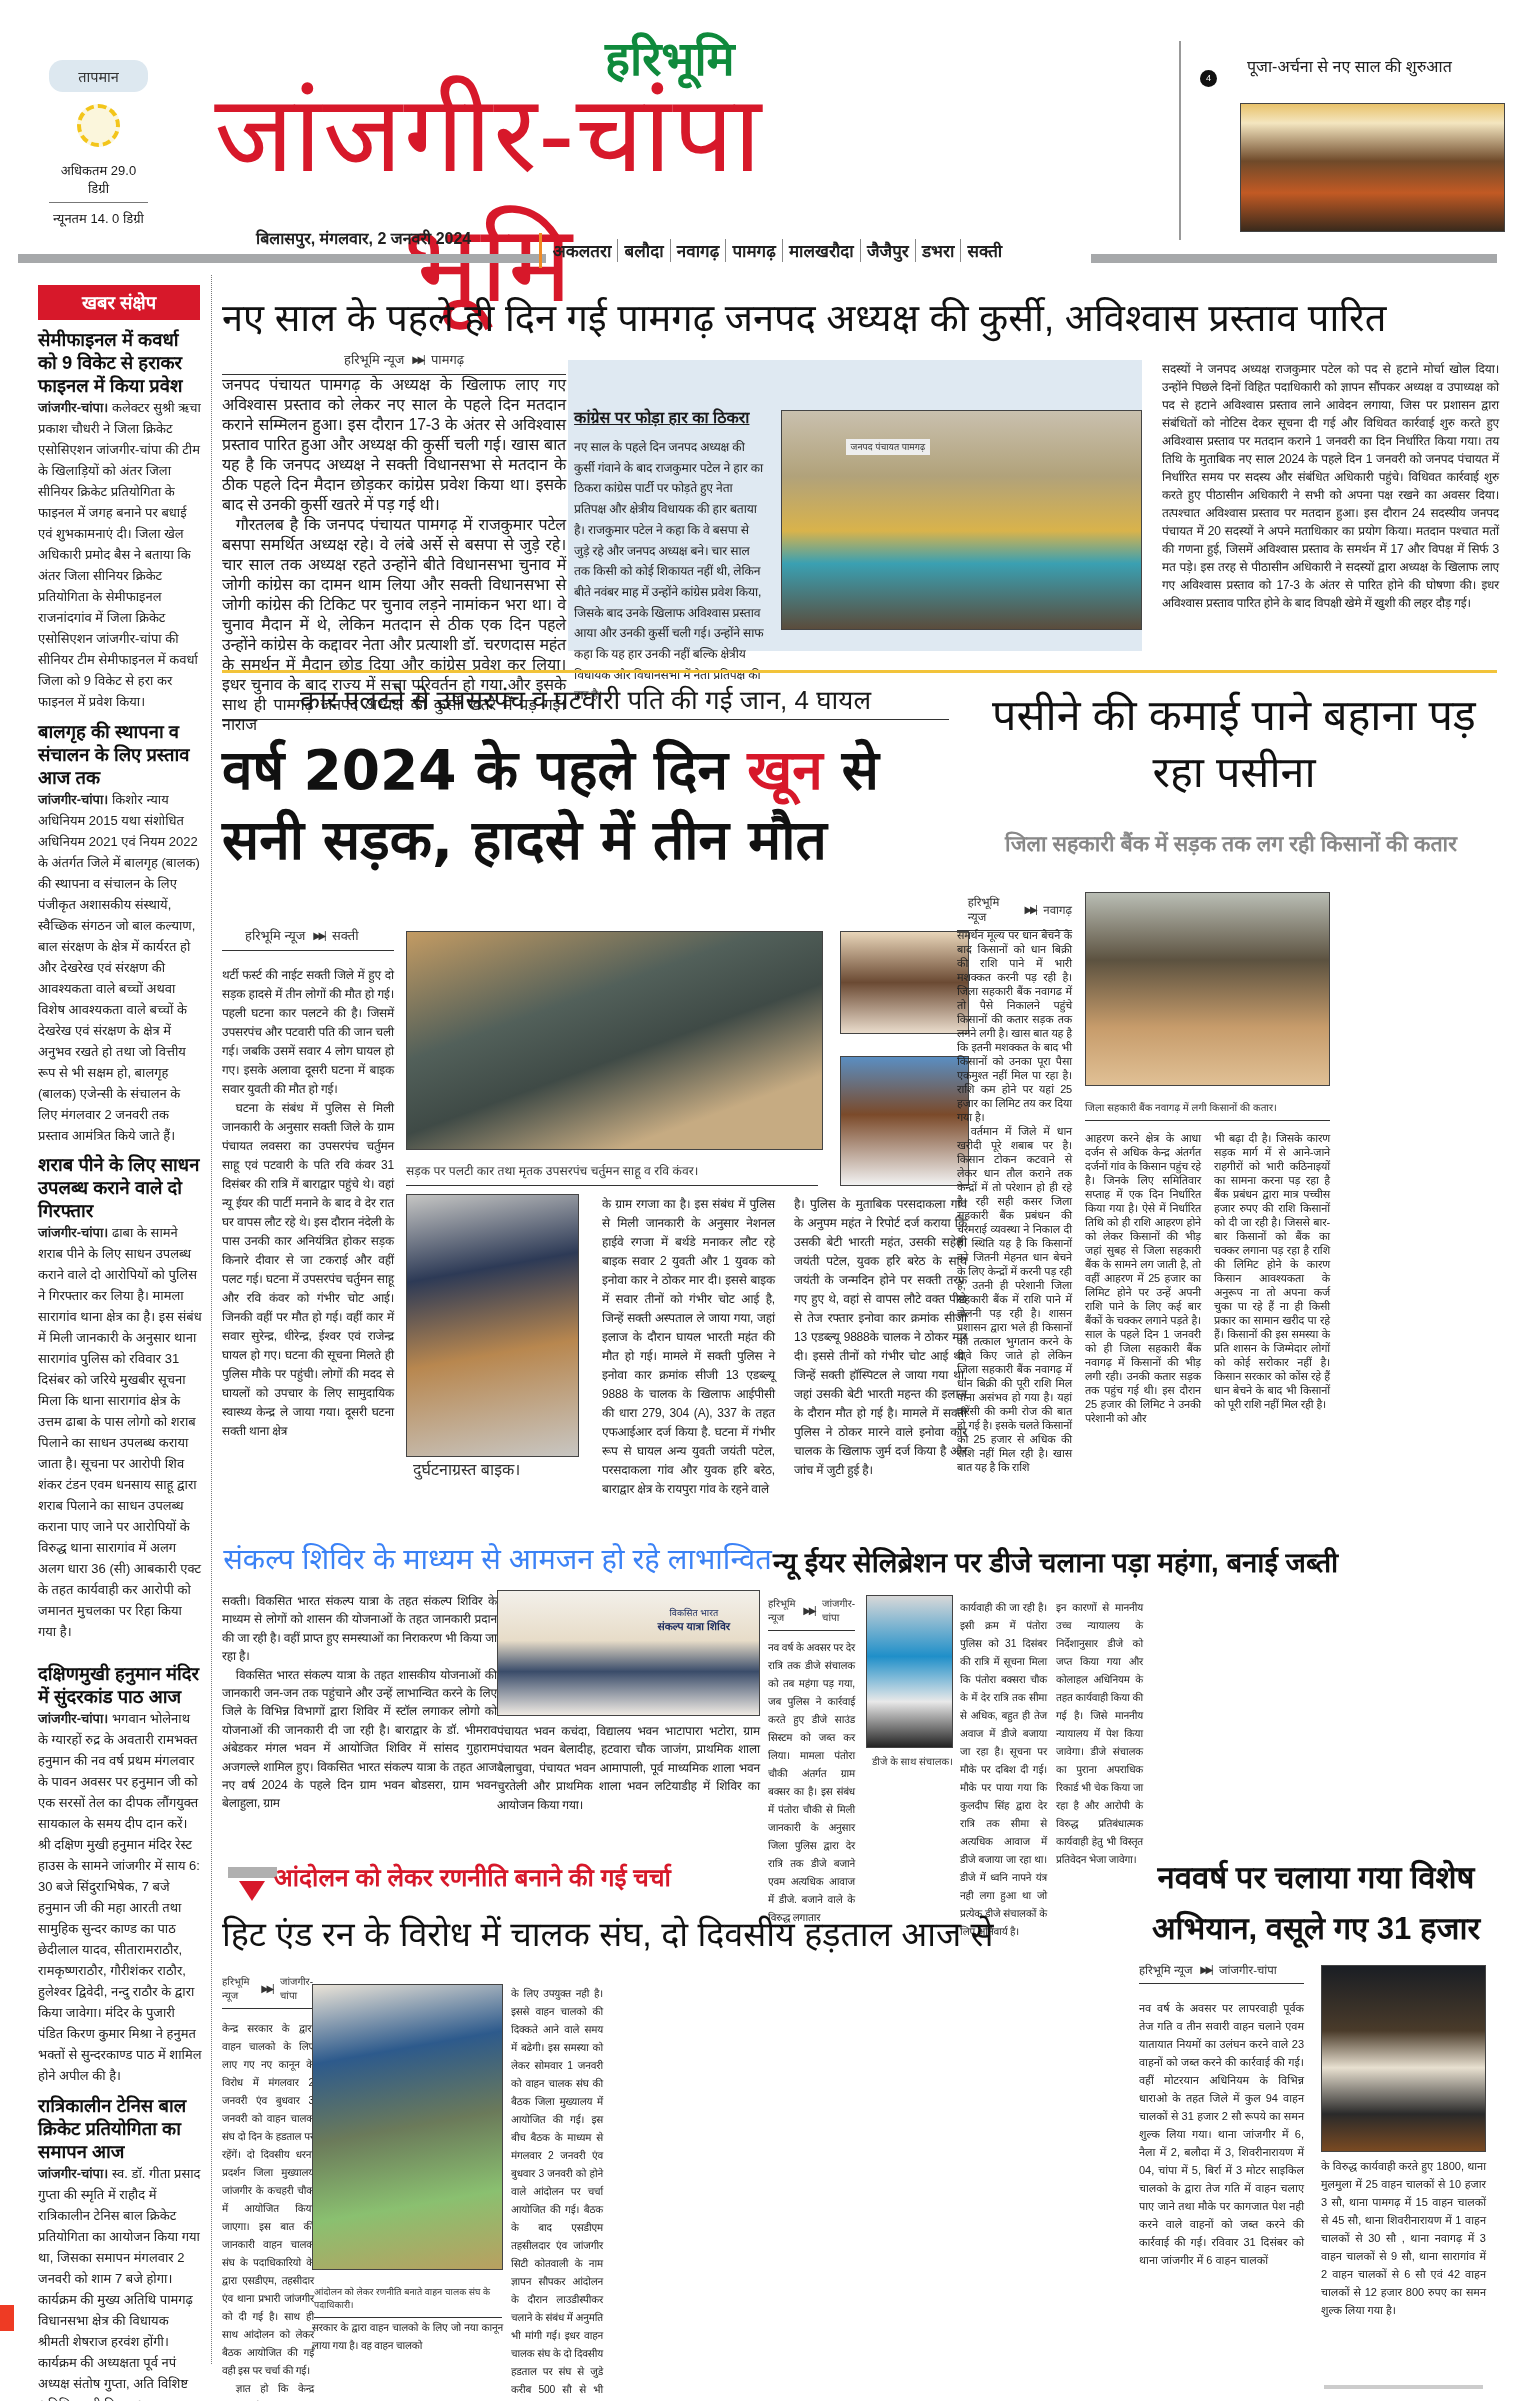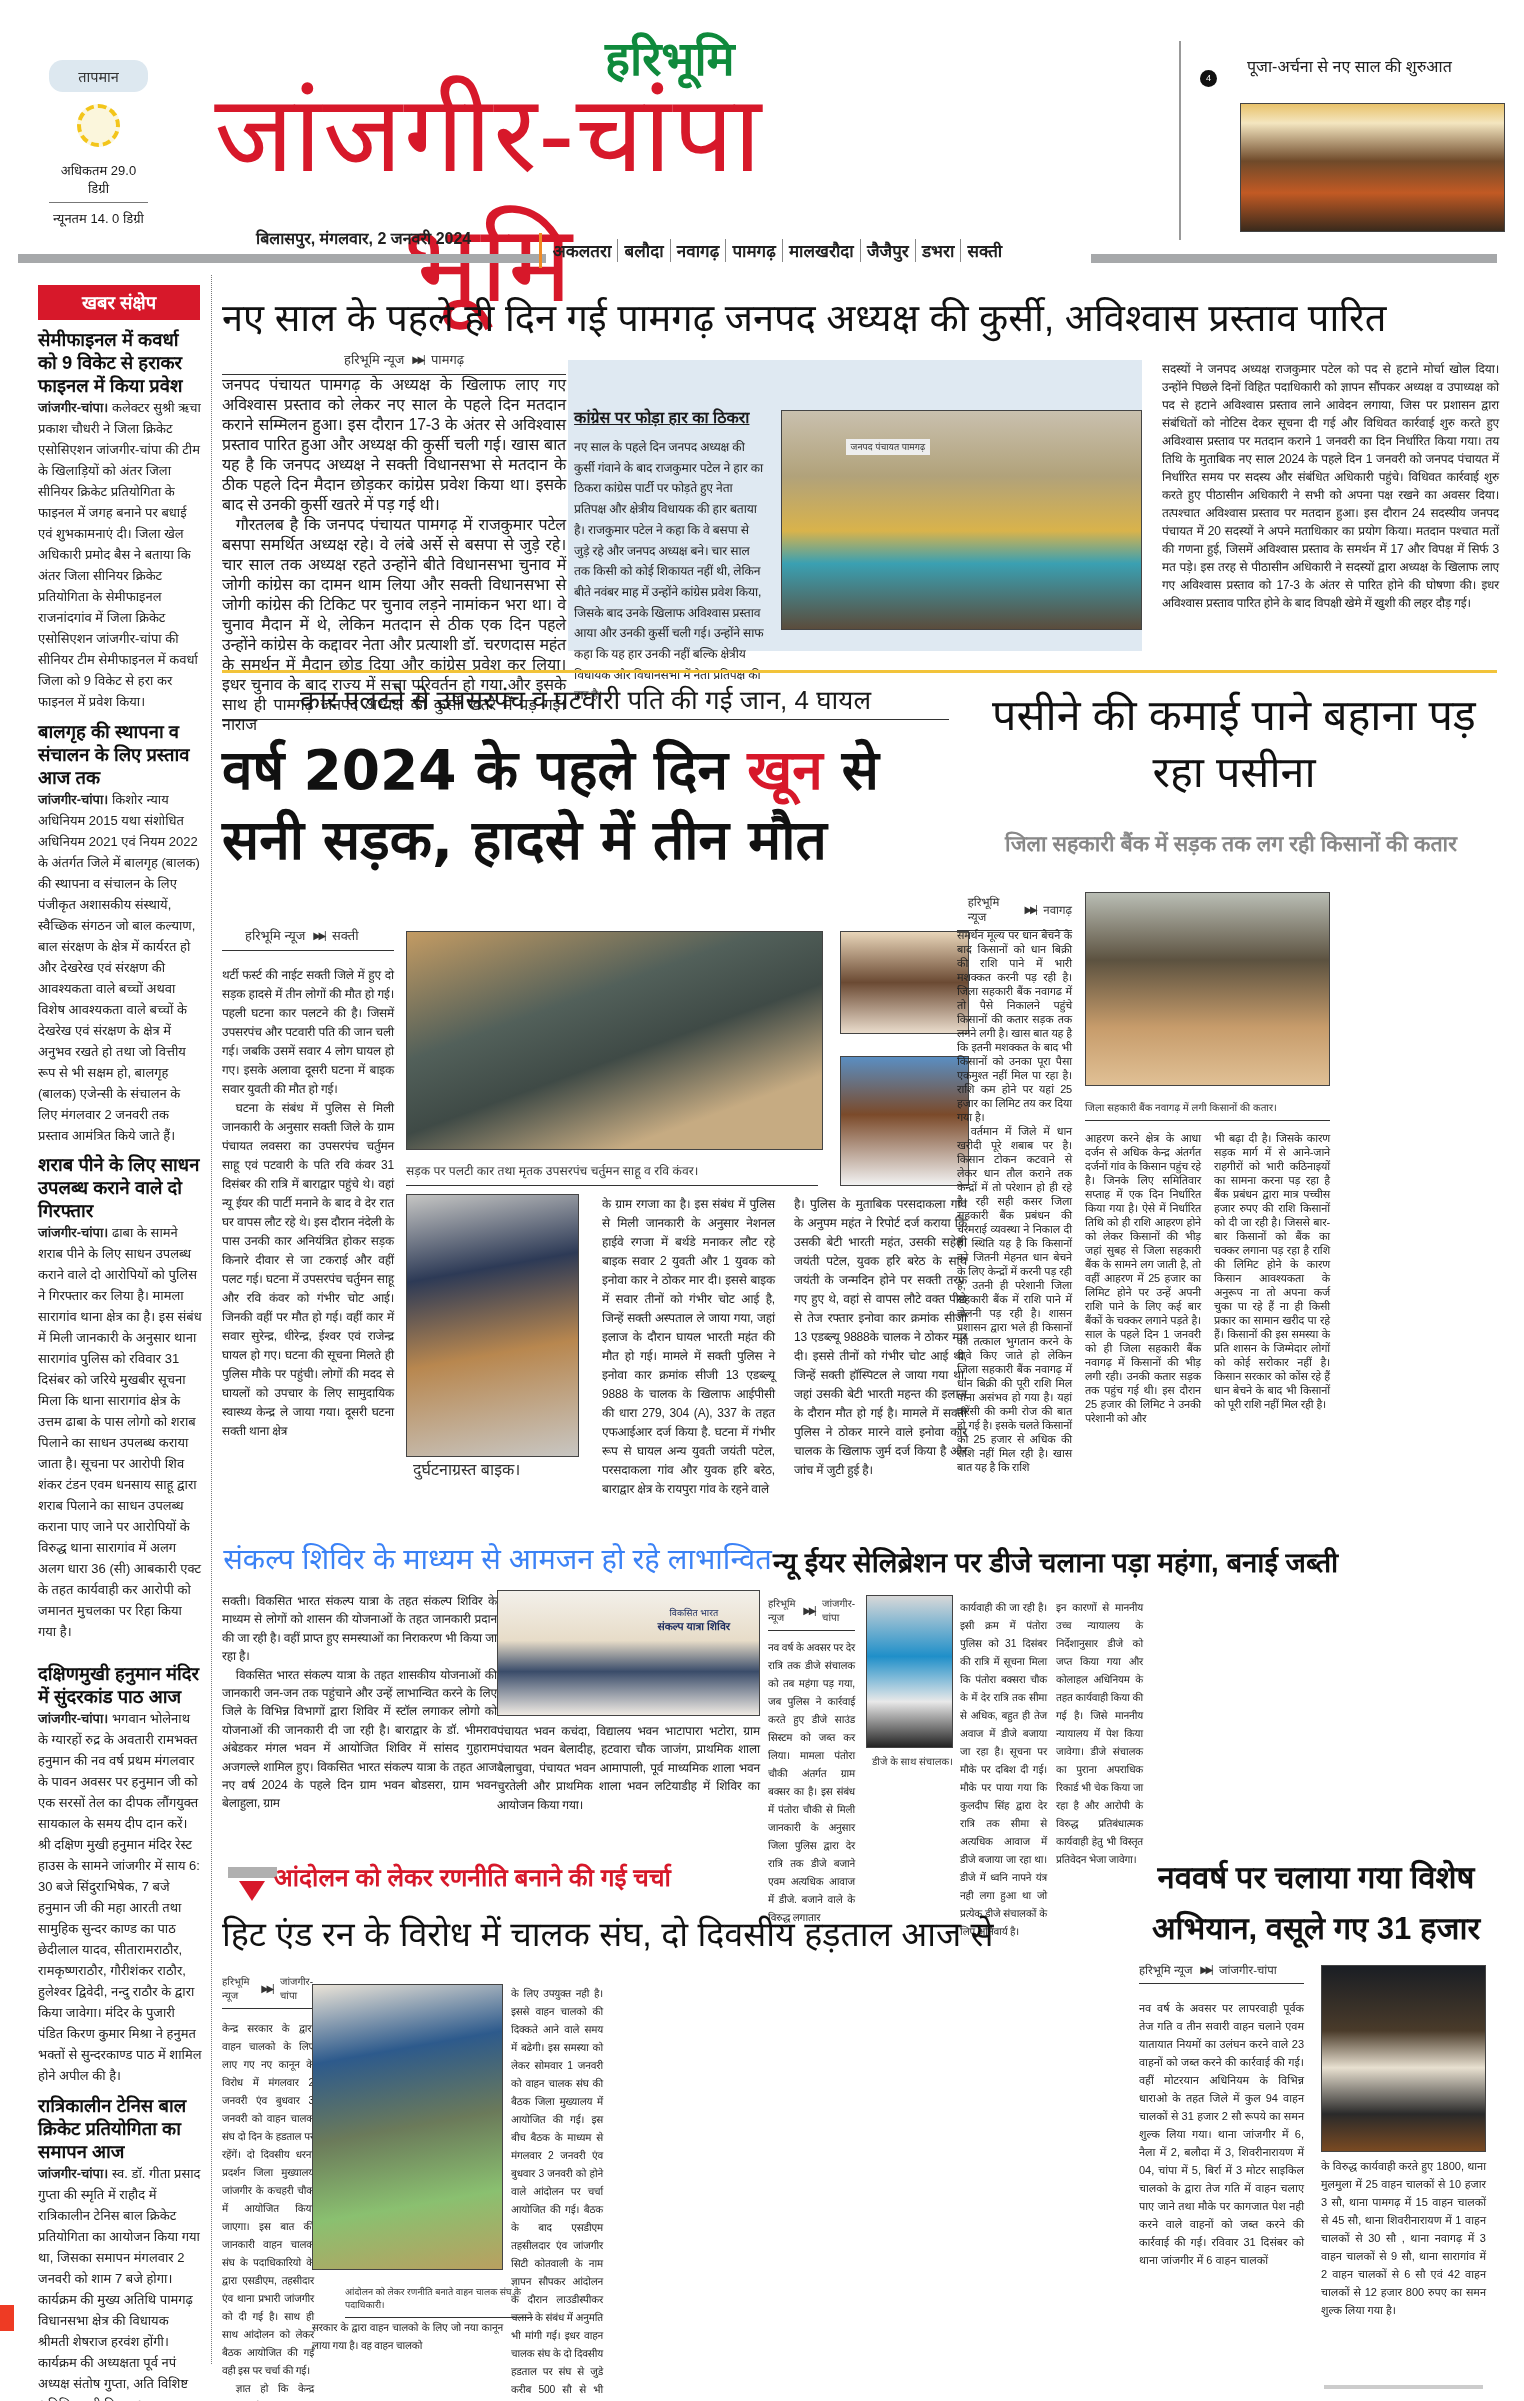--- a/index.html
+++ b/index.html
@@ -173,21 +173,21 @@
 <div class="abs byline" style="left:222px;top:1974px;width:92px;font-size:10px;">
   <span>हरिभूमि न्यूज</span>
     <span class="arrow">▶▶|</span>
     <span>जांजगीर-चांपा</span>
 </div>
 <div class="abs txt cond" style="left:222px;top:2020px;width:92px;font-size:10.3px;line-height:18px;">
   <p>केन्द्र सरकार के द्वारा वाहन चालको के लिए लाए गए नए कानून के विरोध में मंगलवार 2 जनवरी एंव बुधवार 3 जनवरी को वाहन चालक संघ दो दिन के हडताल पर रहेंगें। दो दिवसीय धरना प्रदर्शन जिला मुख्यालय जांजगीर के कचहरी चौक में आयोजित किया जाएगा। इस बात की जानकारी वाहन चालक संघ के पदाधिकारियो के द्वारा एसडीएम, तहसीदार एंव थाना प्रभारी जांजगीर को दी गई है। साथ ही साथ आंदोलन को लेकर बैठक आयोजित की गई वही इस पर चर्चा की गई।</p>
   <p>ज्ञात हो कि केन्द्र सरकार के द्वारा वाहन चालको के लिए नया कानून लाया गया है। जिसके विरोध में वाहन चालक संघ के पदाधिकारियो के द्वारा सोमवार 1 जनवरी को बैठक आयोजित की गई इस दौरान संघ के पदाधिकारियो के द्वारा एक स्वर में केन्द्र</p>
 </div>
 <div class="abs photo" style="left:312px;top:1984px;width:191px;height:286px;background:linear-gradient(170deg,#ebe4d8,#2d5a8c 25%,#6b7a5a 50%,#8ac070 75%,#b9a060);"></div>
-<div class="abs caption" style="left:314px;top:2279px;width:188px;font-size:9.2px;margin-left:31px;">आंदोलन को लेकर रणनीति बनाते वाहन चालक संघ के पदाधिकारी।</div>
+<div class="abs caption" style="left:314px;top:2279px;width:188px;font-size:9.2px;">आंदोलन को लेकर रणनीति बनाते वाहन चालक संघ के पदाधिकारी।</div>
 <div class="abs txt cond" style="left:312px;top:2319px;width:191px;font-size:10.3px;line-height:18px;">सरकार के द्वारा वाहन चालको के लिए जो नया कानून लाया गया है। वह वाहन चालको</div>
 <div class="abs txt cond" style="left:511px;top:1985px;width:92px;font-size:10.3px;line-height:18px;">के लिए उपयुक्त नही है। इससे वाहन चालको की दिक्कते आने वाले समय में बढेगी। इस समस्या को लेकर सोमवार 1 जनवरी को वाहन चालक संघ की बैठक जिला मुख्यालय में आयोजित की गई। इस बीच बैठक के माध्यम से मंगलवार 2 जनवरी एंव बुधवार 3 जनवरी को होने वाले आंदोलन पर चर्चा आयोजित की गई। बैठक के बाद एसडीएम तहसीलदार एंव जांजगीर सिटी कोतवाली के नाम ज्ञापन सौपकर आंदोलन के दौरान लाउडीस्पीकर चलाने के संबंध में अनुमति भी मांगी गई। इधर वाहन चालक संघ के दो दिवसीय हडताल पर संघ से जुडे करीब 500 सौ से भी अधिक कर्मचारी शामिल होगें। वाहन चालक संघ में बस, ट्रक, हाइवा, ट्रेलर, पीकप, मार्शल, स्कार्पियो, बोलेरो समेत अन्य वाहन चालक संघ के पदाधिकारी शामिल होंगे। इसके अलावा आगे की रणनीति पर विचार विमर्श किया।</div>
 
 <div class="abs" style="left:1136px;top:1852px;width:360px;text-align:center;font-size:31px;font-weight:bold;line-height:51px;color:#111;">नववर्ष पर चलाया गया विशेष अभियान, वसूले गए 31 हजार</div>
 <div class="abs byline" style="left:1139px;top:1962px;width:165px;font-size:11.5px;">
   <span>हरिभूमि न्यूज</span>
     <span class="arrow">▶▶|</span>
     <span>जांजगीर-चांपा</span>
 </div>
 <div class="abs txt" style="left:1139px;top:1999px;width:165px;font-size:11px;line-height:18px;">नव वर्ष के अवसर पर लापरवाही पूर्वक तेज गति व तीन सवारी वाहन चलाने एवम यातायात नियमों का उलंघन करने वाले 23 वाहनों को जब्त करने की कार्रवाई की गई। वहीं मोटरयान अधिनियम के विभिन्न धाराओ के तहत जिले में कुल 94 वाहन चालकों से 31 हजार 2 सौ रूपये का समन शुल्क लिया गया। थाना जांजगीर में 6, नैला में 2, बलौदा में 3, शिवरीनारायण में 04, चांपा में 5, बिर्रा में 3 मोटर साइकिल चालको के द्वारा तेज गति में वाहन चलाए पाए जाने तथा मौके पर कागजात पेश नही करने वाले वाहनों को जब्त करने की कार्रवाई की गई। रविवार 31 दिसंबर को थाना जांजगीर में 6 वाहन चालकों</div>

